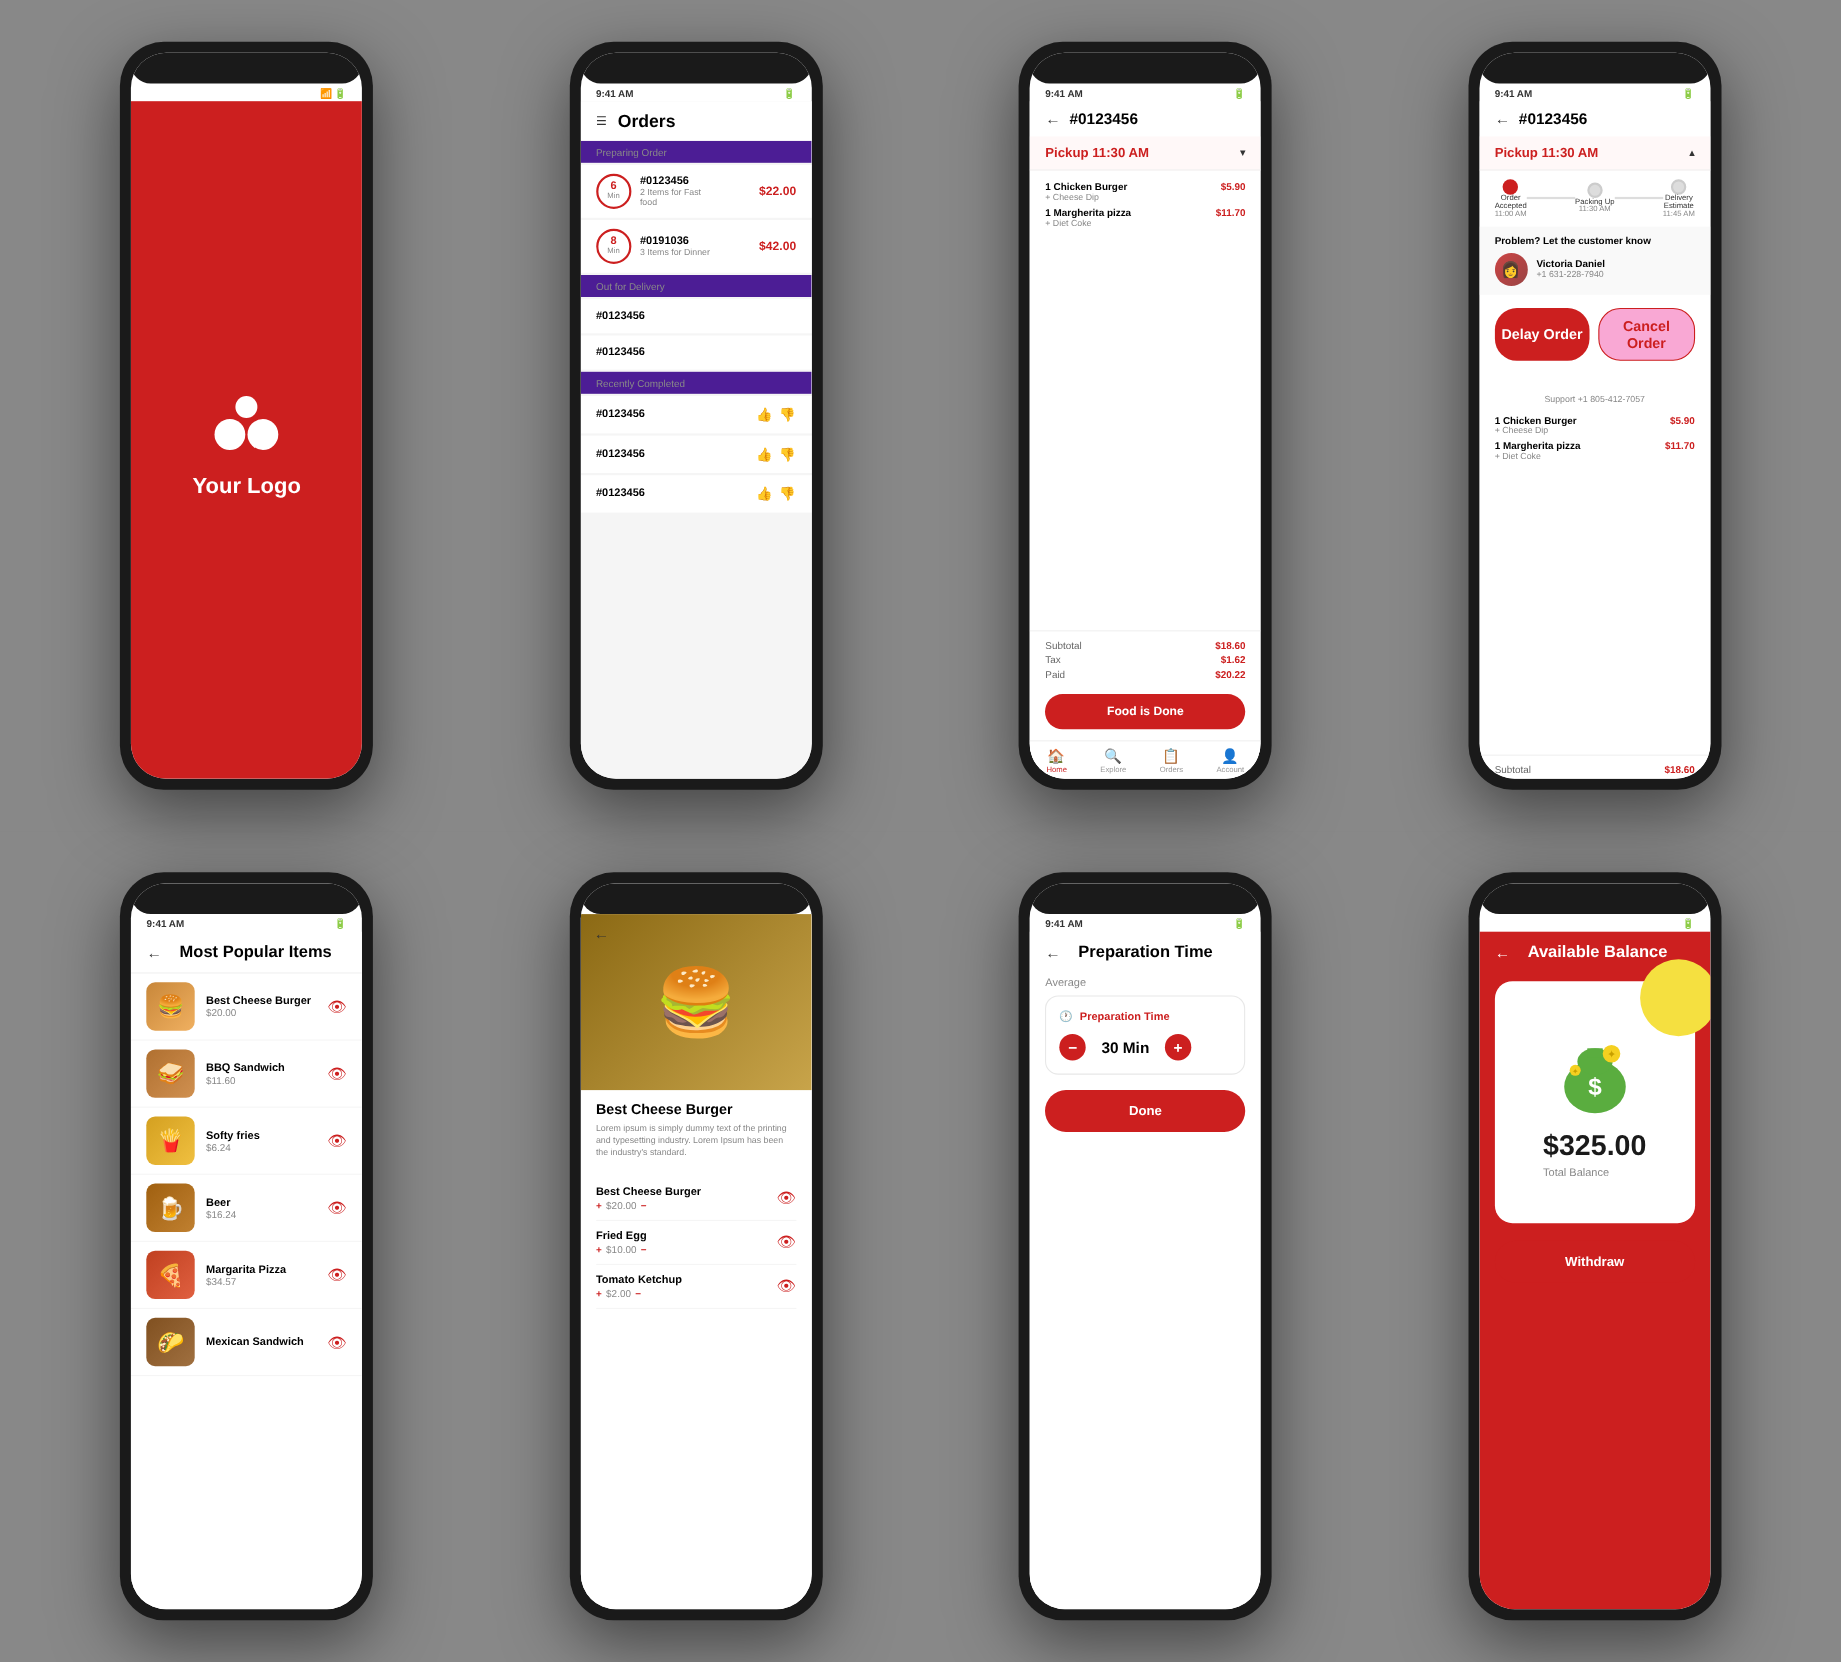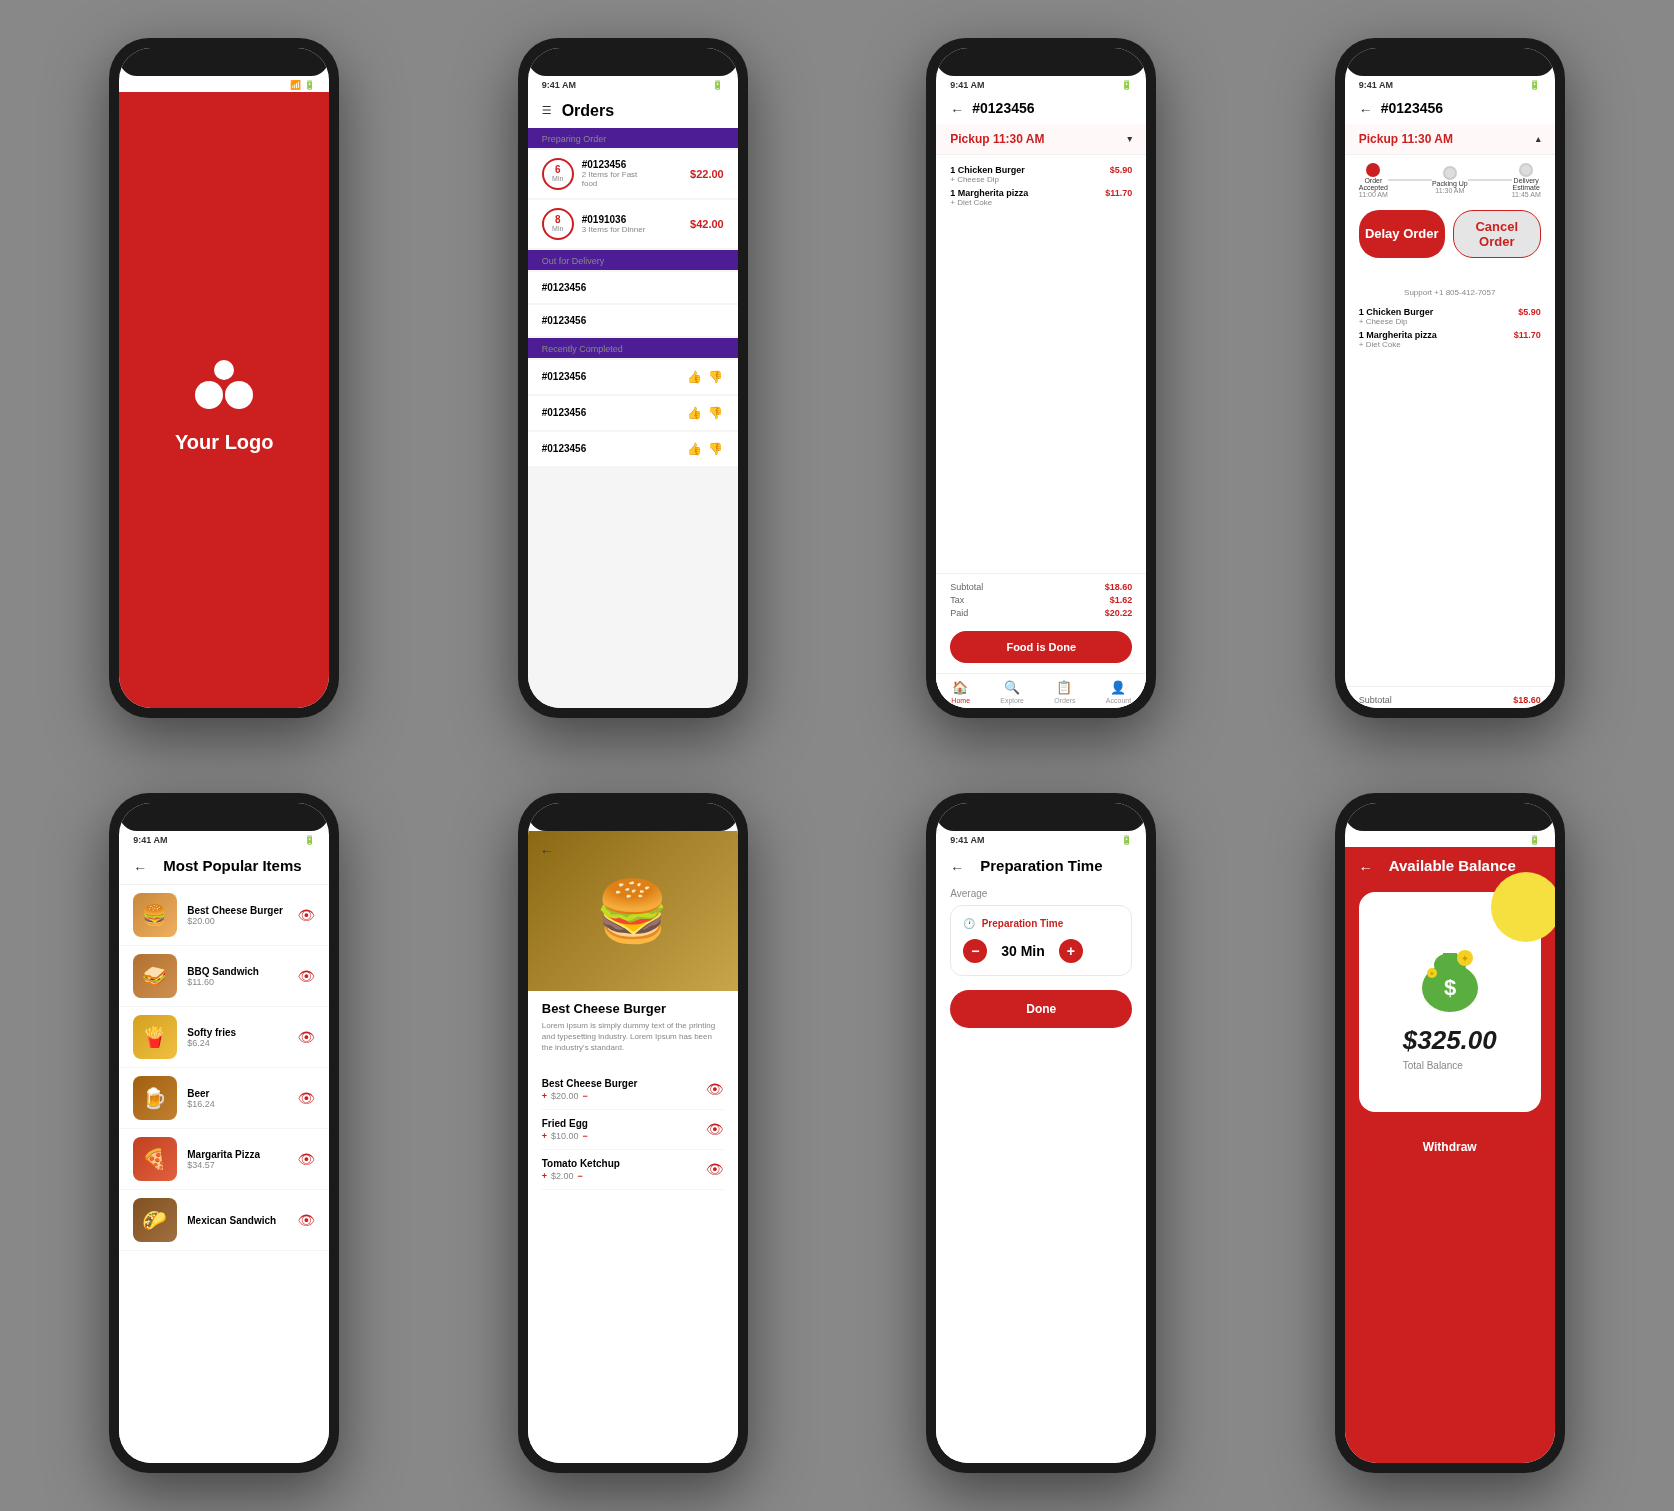--- a/index.html
+++ b/index.html
@@ -248,21 +248,21 @@
       flex: 1;
       padding: 8px 4px;
       border-radius: 20px;
       border: none;
       font-size: 13px;
       font-weight: 700;
       cursor: pointer;
       text-align: center;
     }
     .delay-btn { background: #cc1f1f; color: #fff; }
-    .cancel-btn { background: #e5e5e5; color: #cc1f1f; border: 1.5px solid #cc1f1f; }
+    .cancel-btn { background: #f9a8d4; color: #cc1f1f; border: 1.5px solid #cc1f1f; }
     .support-text { font-size: 8px; text-align: center; color: #888; padding: 2px 0 6px; margin-top: 20px; }
 
     
     .screen-list {
       flex: 1;
       background: #fff;
       overflow: hidden;
       display: flex;
       flex-direction: column;
     }
@@ -436,21 +436,20 @@
       width: 70px;
       height: 70px;
       background: #f5e040;
       border-radius: 50%;
       transform: translate(20px, -20px);
     }
     .balance-amount {
       font-size: 26px;
       font-weight: 800;
       color: #1a1a1a;
-      font-style: italic;
     }
     .balance-label { font-size: 10px; color: #888; margin-top: 4px; }
     .withdraw-btn {
       background: #cc1f1f;
       color: #fff;
       border: none;
       border-radius: 25px;
       padding: 12px;
       margin: 8px 14px;
       font-size: 12px;
@@ -701,20 +700,32 @@
           <div class="tl-step">
             <div class="tl-dot inactive"></div>
             <div style="font-size:7px; text-align:center; color:#333;">Packing Up</div>
             <div style="font-size:7px; color:#888;">11:30 AM</div>
           </div>
           <div class="tl-line"></div>
           <div class="tl-step">
             <div class="tl-dot inactive"></div>
             <div style="font-size:7px; text-align:center; color:#333;">Delivery<br>Estimate</div>
             <div style="font-size:7px; color:#888;">11:45 AM</div>
+          </div>
+        </div>
+        <div class="problem-section">
+          <div class="problem-title">Problem? Let the customer know</div>
+          <div class="customer-row">
+            <div class="customer-avatar">
+              <div class="avatar-img">👩</div>
+            </div>
+            <div>
+              <div class="customer-name">Victoria Daniel</div>
+              <div class="customer-phone">+1 631-228-7940</div>
+            </div>
           </div>
         </div>
         <div class="action-btns">
           <button class="delay-btn">Delay Order</button>
           <button class="cancel-btn">Cancel Order</button>
         </div>
         <div class="support-text">Support +1 805-412-7057</div>
         <div class="detail-items" style="padding-top:4px;">
           <div class="detail-item-row">
             <div>

